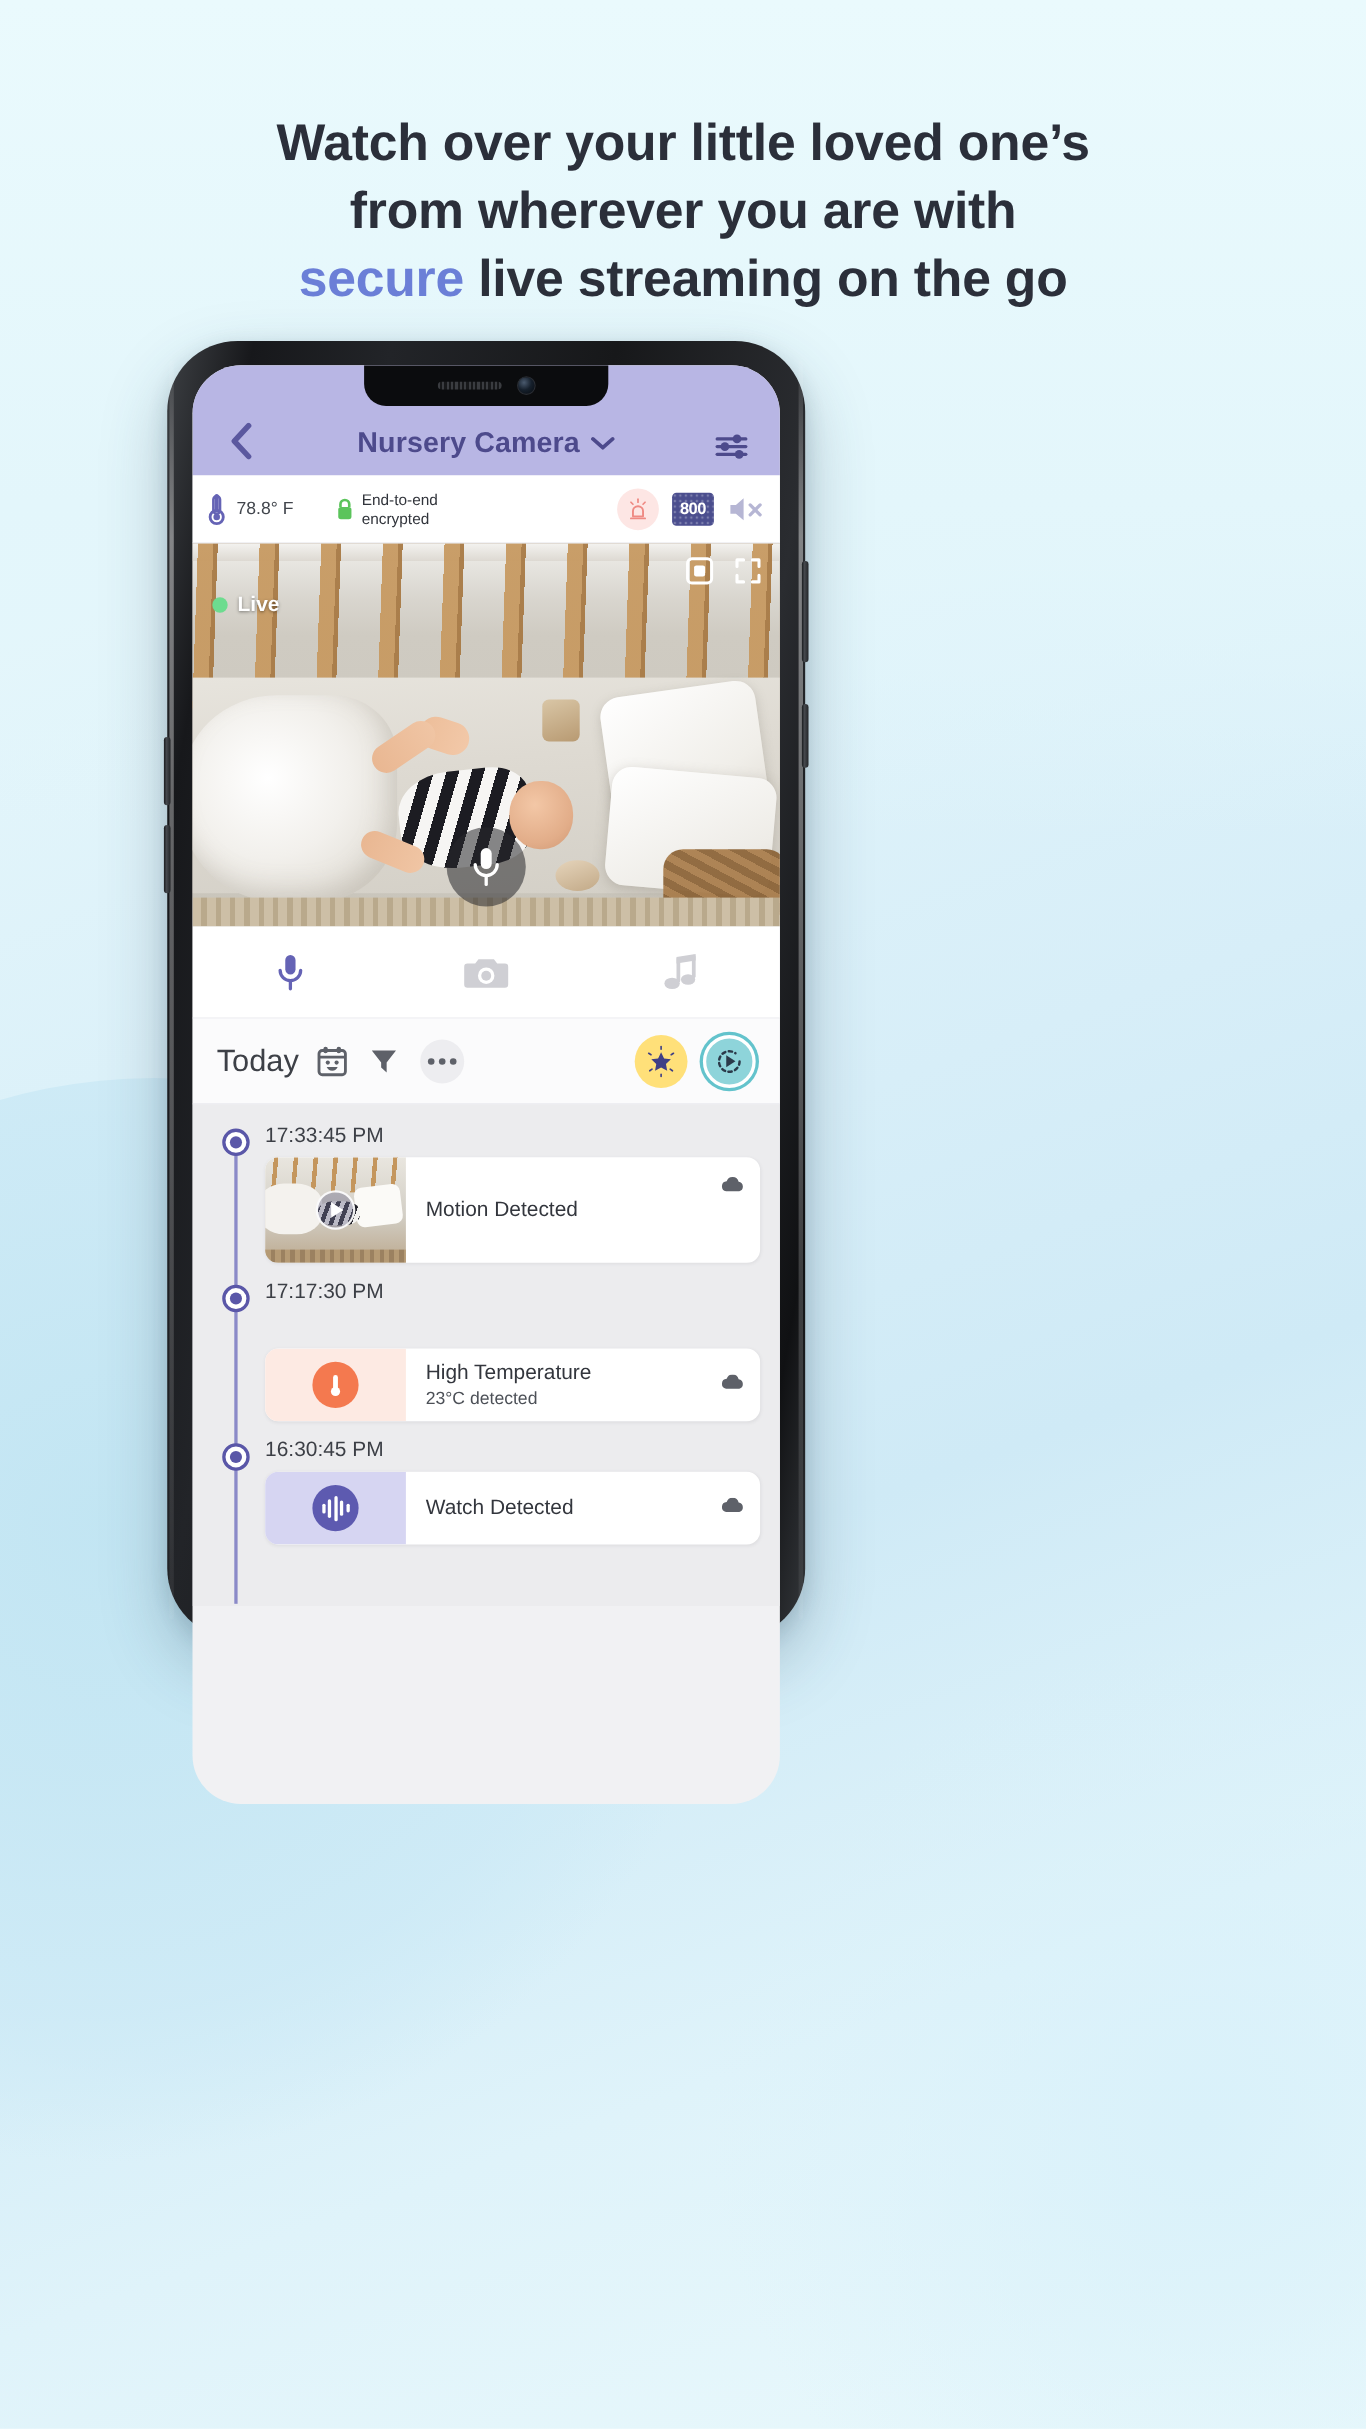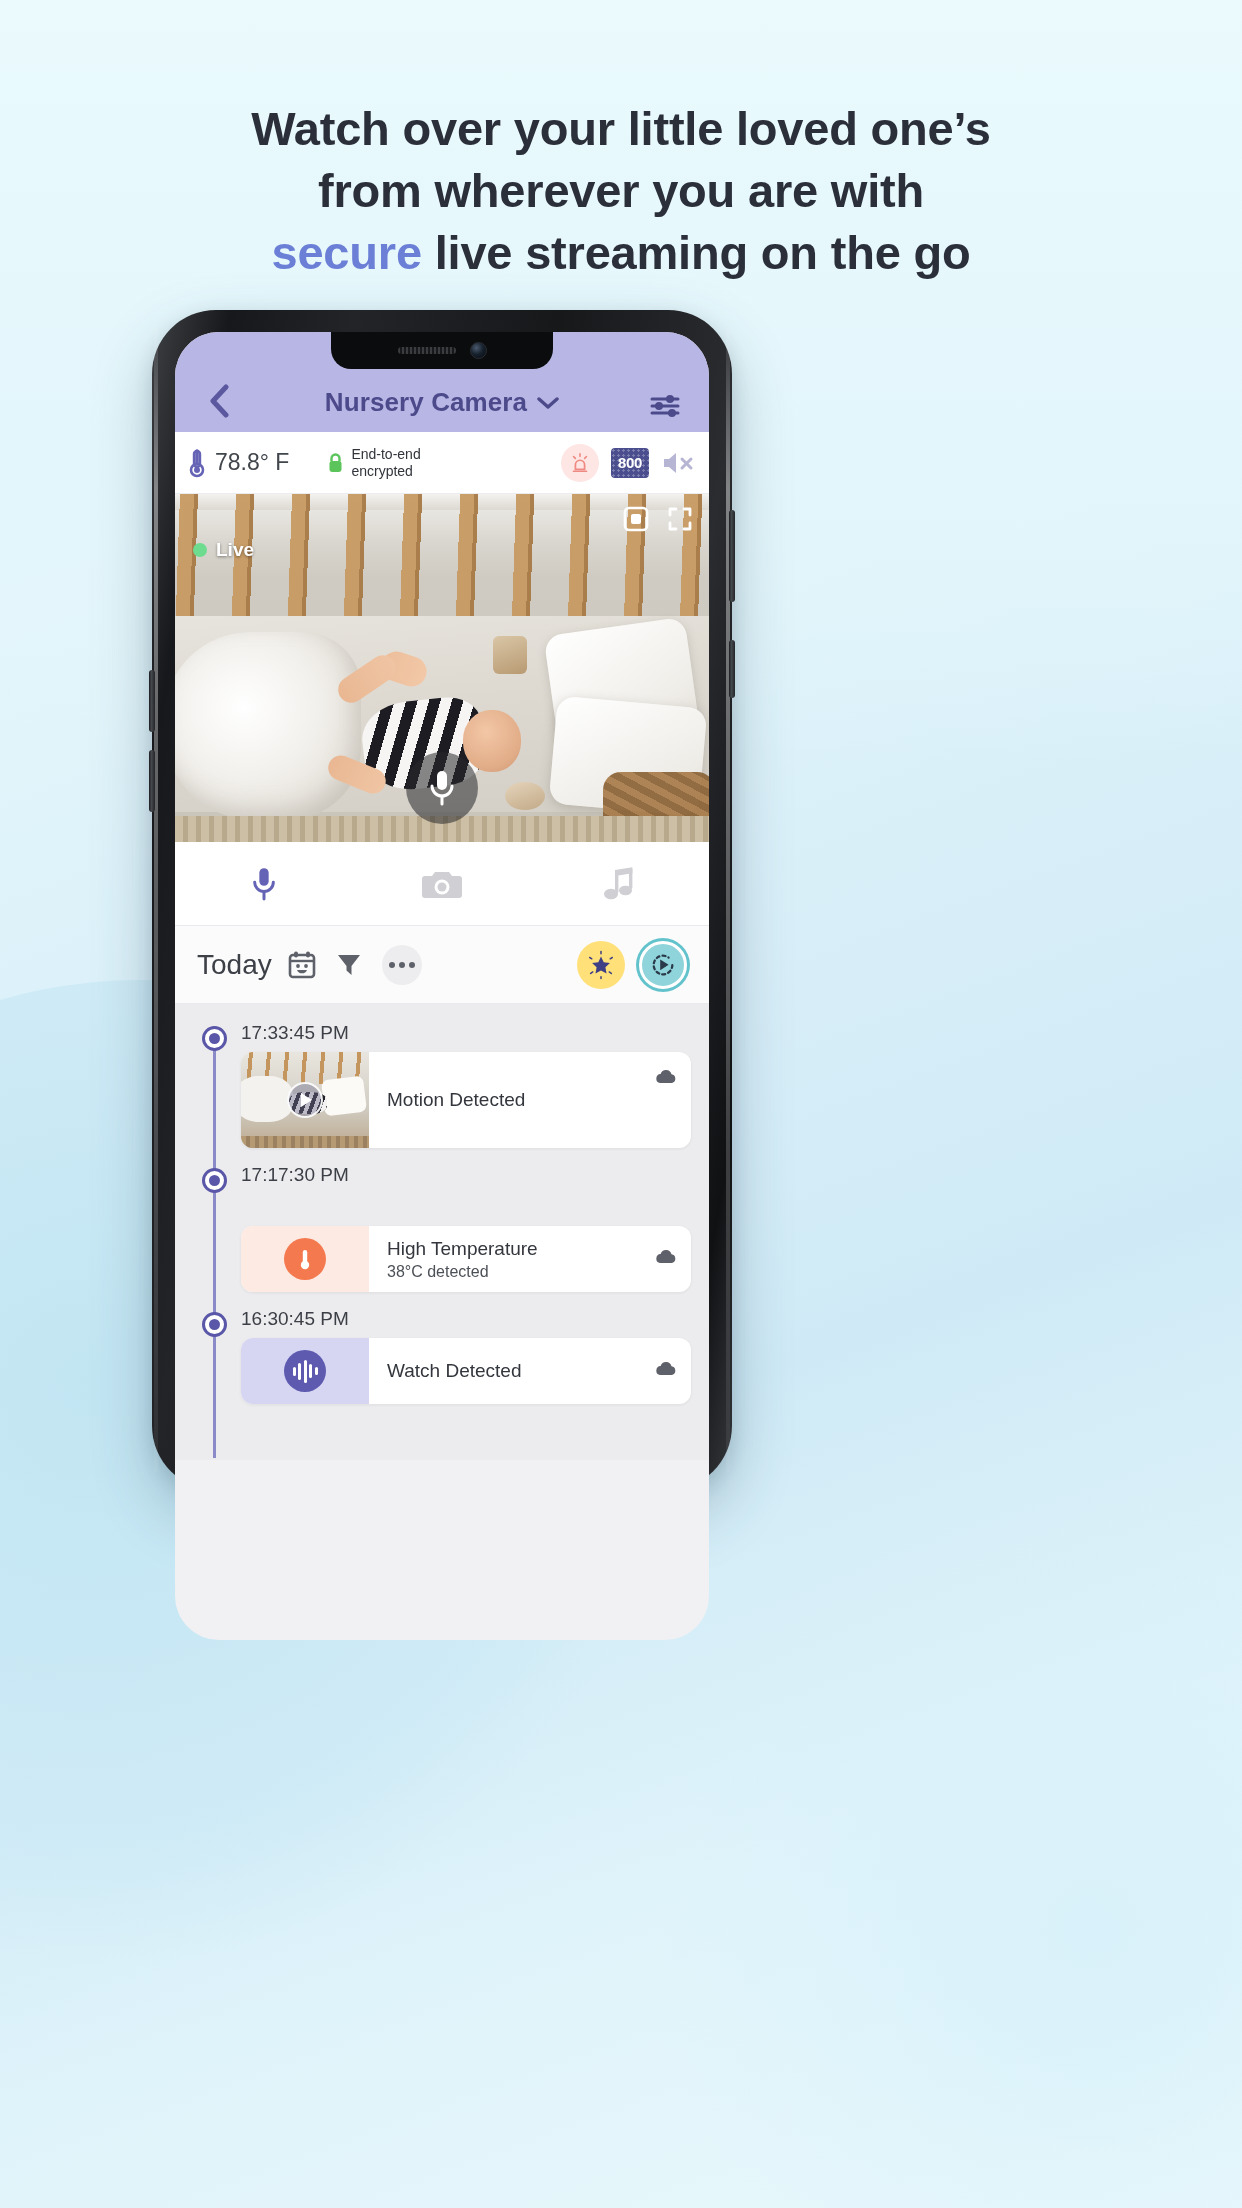--- a/index.html
+++ b/index.html
@@ -108,21 +108,21 @@
   }
   .hdr-gear { width: 44px; display:flex; align-items:center; justify-content:center; }
 
   
   .status-strip {
     height: 62px; background: #ffffff;
     display: flex; align-items: center; padding: 0 14px;
     border-bottom: 1px solid #ececf0;
   }
   .st-temp { display: flex; align-items: center; gap: 10px; }
-  .st-temp-val { font-size: 23px; color: #41454c; font-weight: 400; }
+  .st-temp-val { font-size: 16px; color: #41454c; font-weight: 400; }
   .st-enc { display: flex; align-items: center; gap: 7px; margin-left: 38px; }
   .st-enc-text { font-size: 14px; line-height: 17px; color: #31343b; }
   .st-icons { margin-left: auto; display: flex; align-items: center; gap: 12px; }
   .ico-alarm {
     width: 38px; height: 38px; border-radius: 50%; background: #fde6e4;
     display: flex; align-items: center; justify-content: center;
   }
   .ico-800 {
     width: 38px; height: 30px; border-radius: 4px;
     background: #4b4e8e;
@@ -633,21 +633,21 @@
           <div class="tl-thumb icon-temp">
             <span class="circ-temp">
               <svg width="16" height="26" viewBox="0 0 16 26">
                 <rect x="5.8" y="4" width="4.4" height="14" rx="2.2" fill="#ffffff"></rect>
                 <circle cx="8" cy="19" r="4.2" fill="#ffffff"></circle>
               </svg>
             </span>
           </div>
           <div class="tl-body">
             <span class="tl-title">High Temperature</span>
-            <span class="tl-sub">38°C  detected</span>
+            <span class="tl-sub">23°C  detected</span>
           </div>
           <span class="cloud-ico">
             <svg width="22" height="14" viewBox="0 0 24 15">
               <path d="M5.5 14 a5 5 0 0 1 .6 -9.9 A6.2 6.2 0 0 1 18 4.6 a4.8 4.8 0 0 1 .6 9.4 z" fill="#5e6169"></path>
             </svg>
           </span>
         </div>
       </div>
 
       <div class="tl-event" style="margin-top:16px;">

